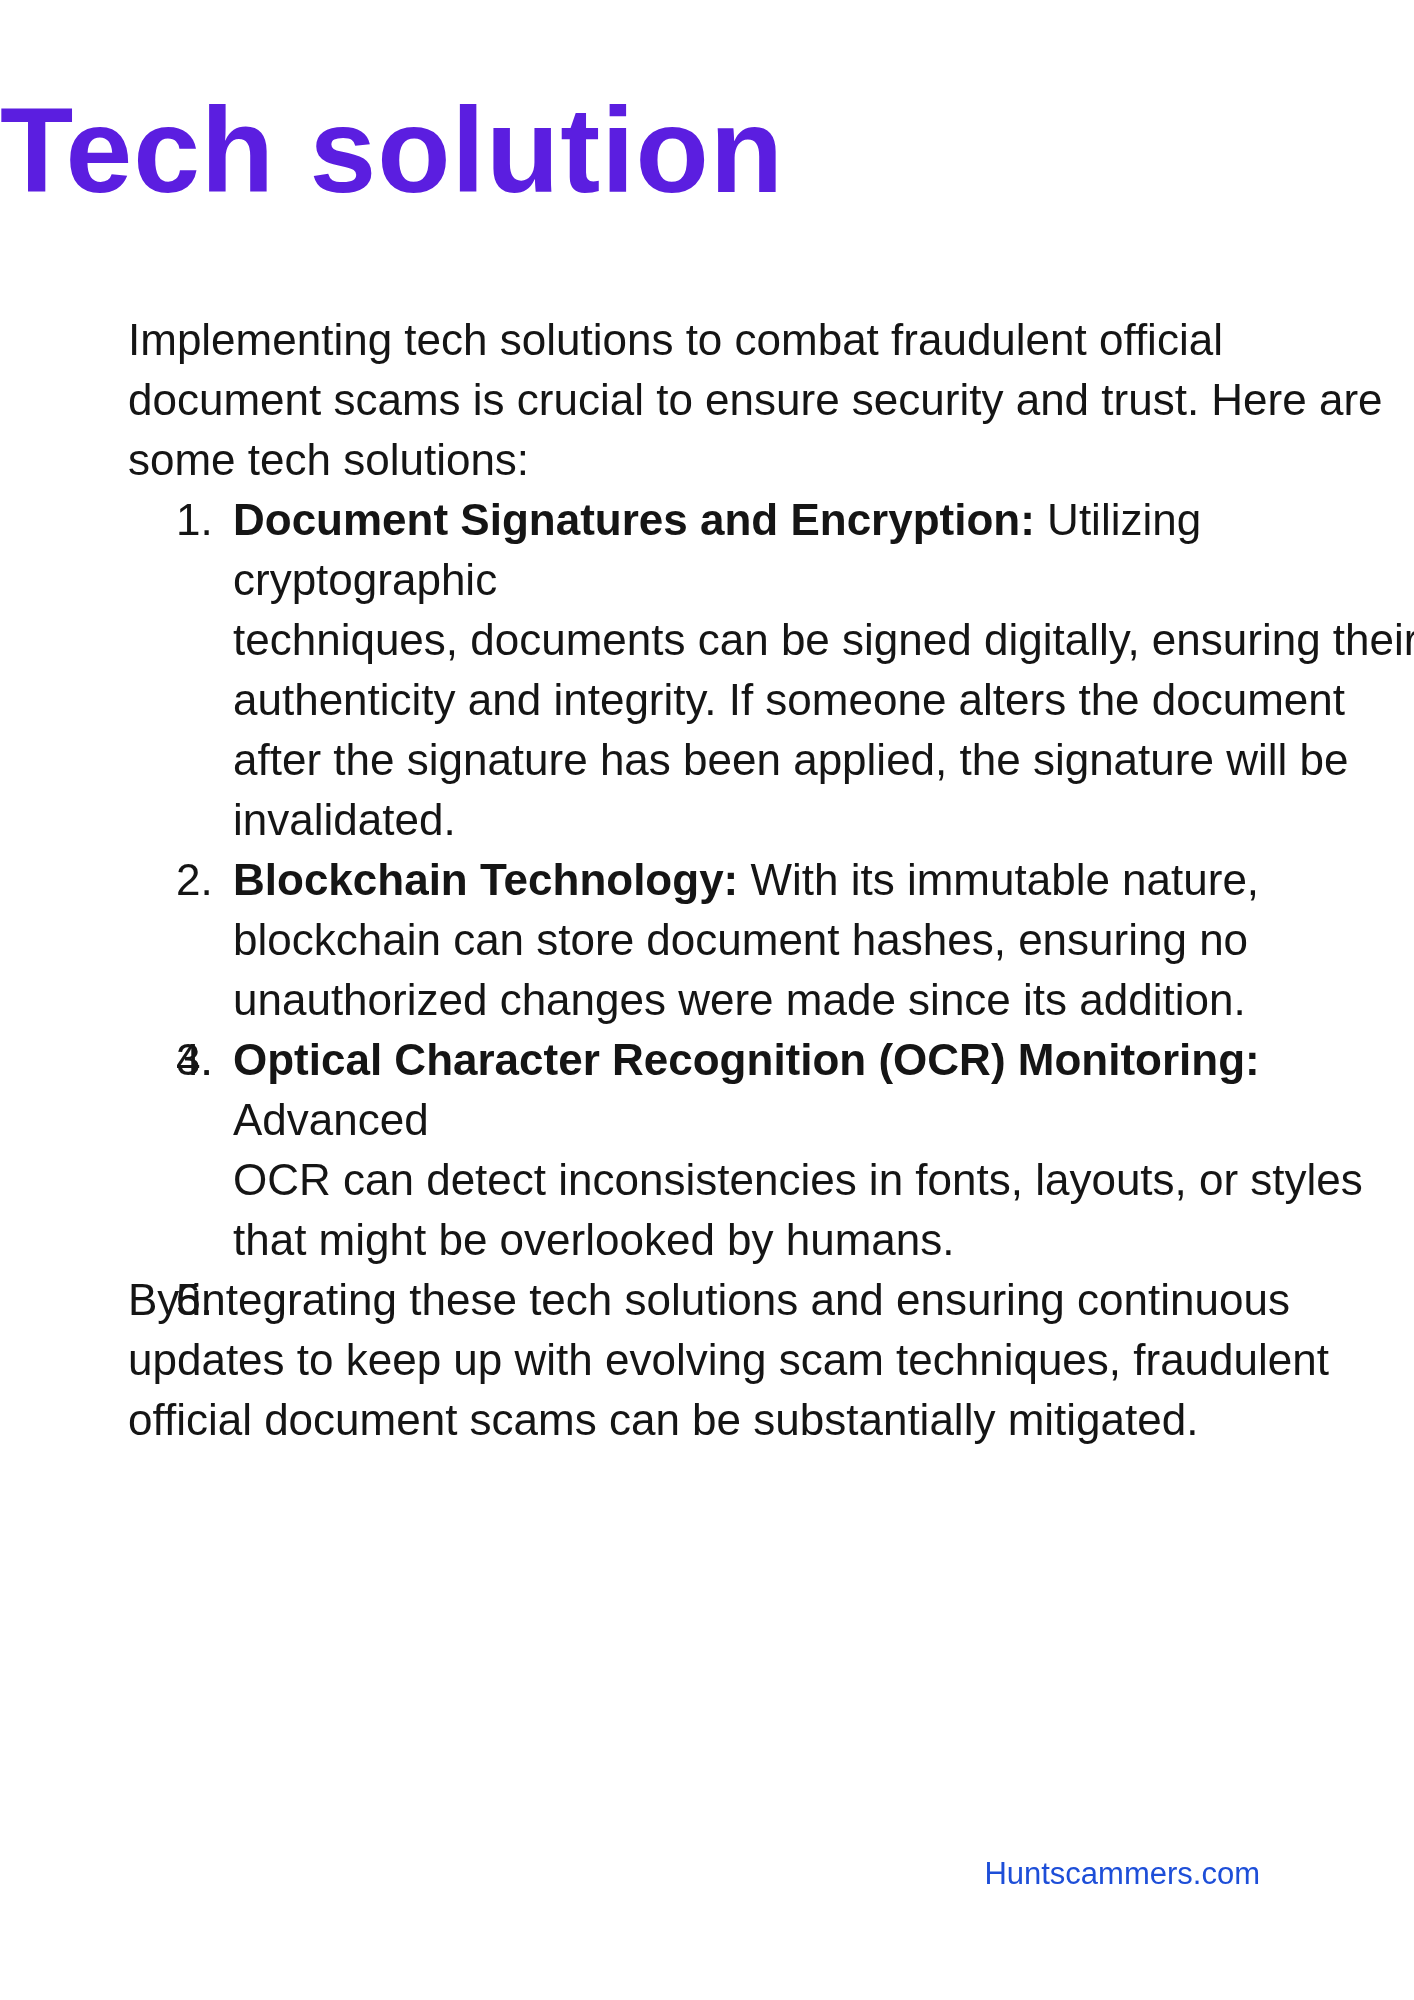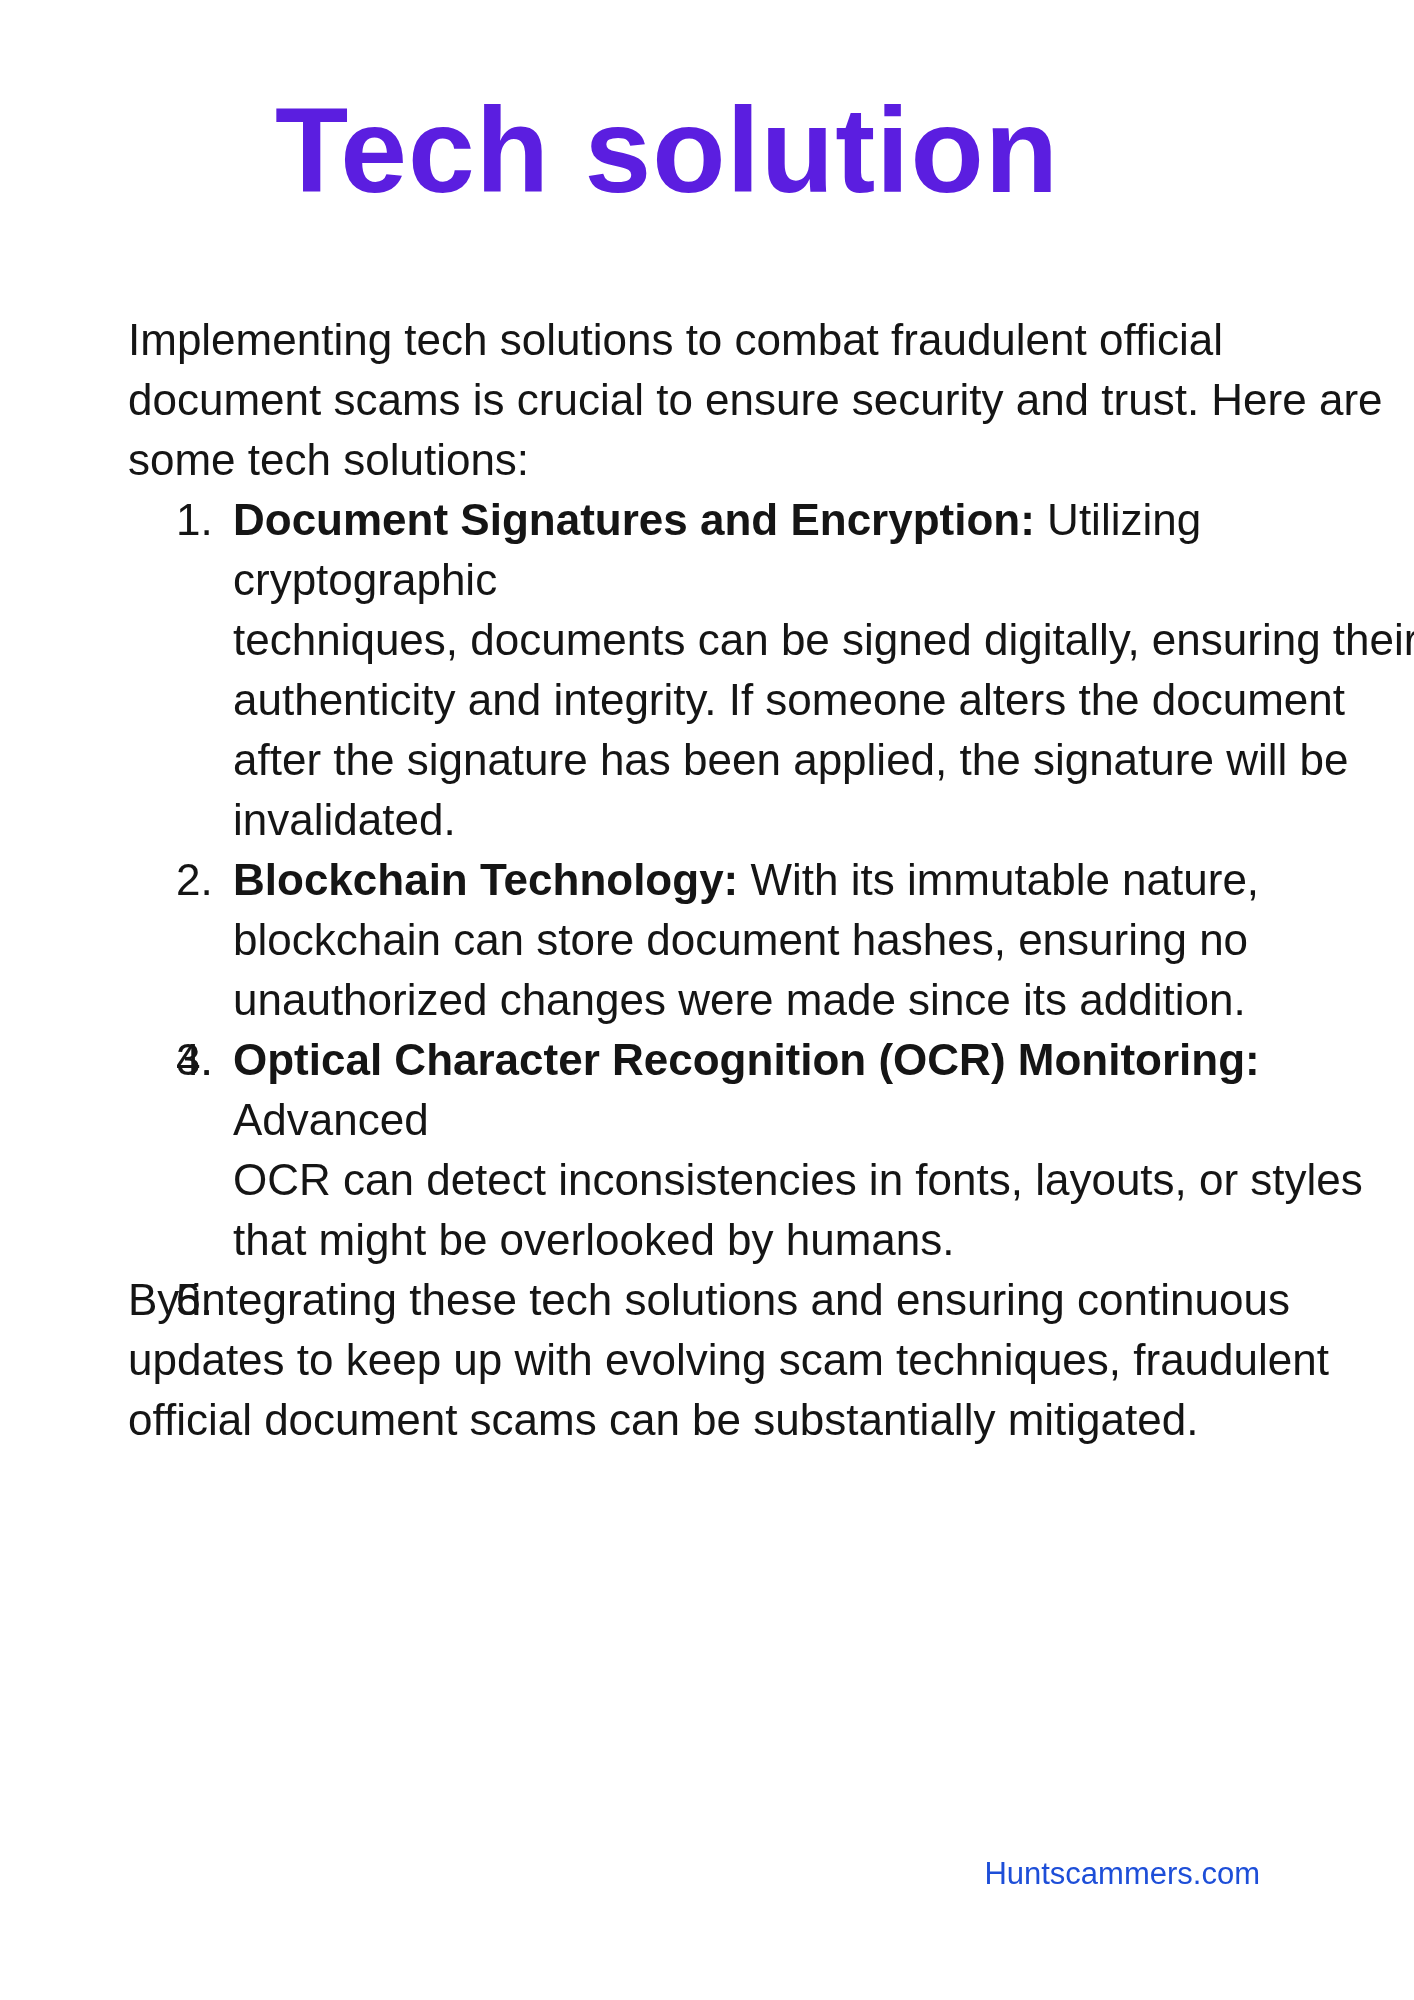--- a/index.html
+++ b/index.html
@@ -13,21 +13,21 @@
     color: #151515;
   }
   .page {
     position: absolute;
     inset: 0;
   }
   h1.page-title {
     margin: 0;
     padding-top: 90px;
     padding-right: 80px;
-    text-align: center;
+    text-align: left;
     font-size: 120px;
     line-height: 1;
     font-weight: bold;
     letter-spacing: 1px;
     color: #5B1EE0;
     font-family: "Liberation Sans", sans-serif;
   }
   .content {
     position: absolute;
     left: 80px;

